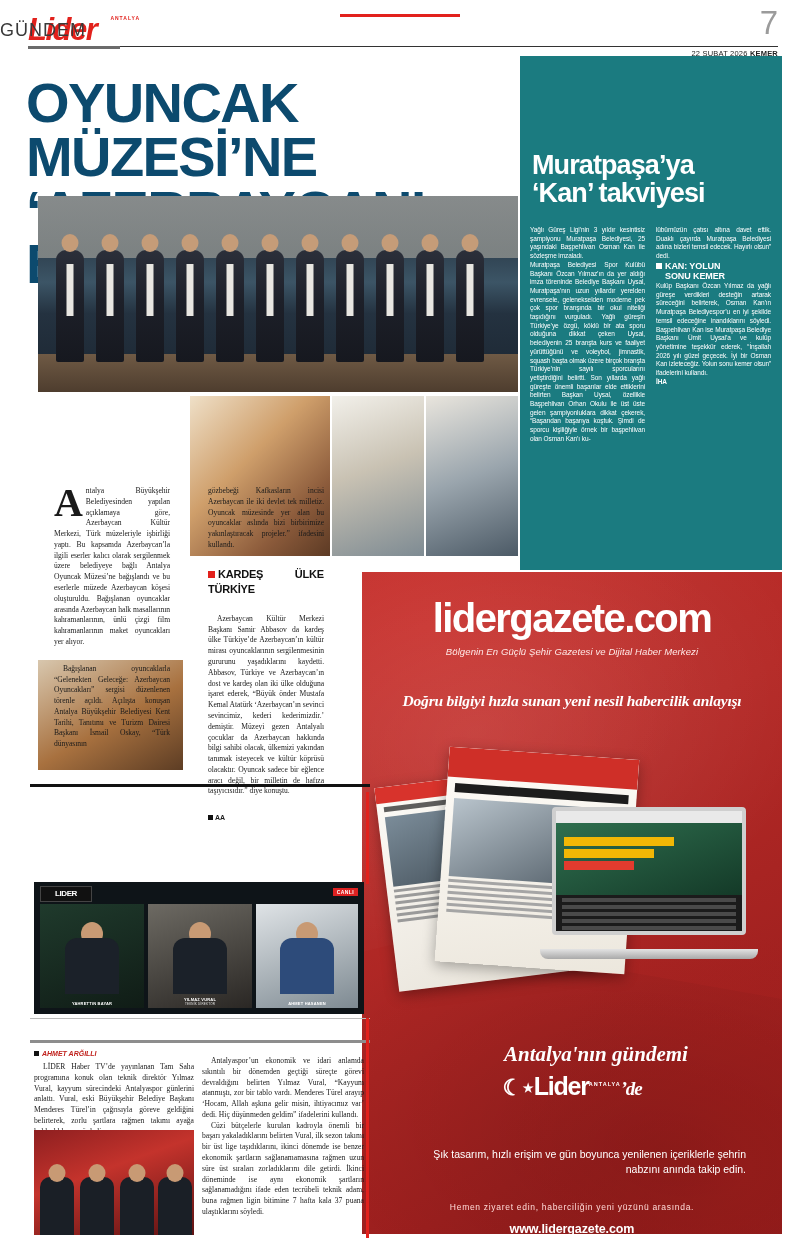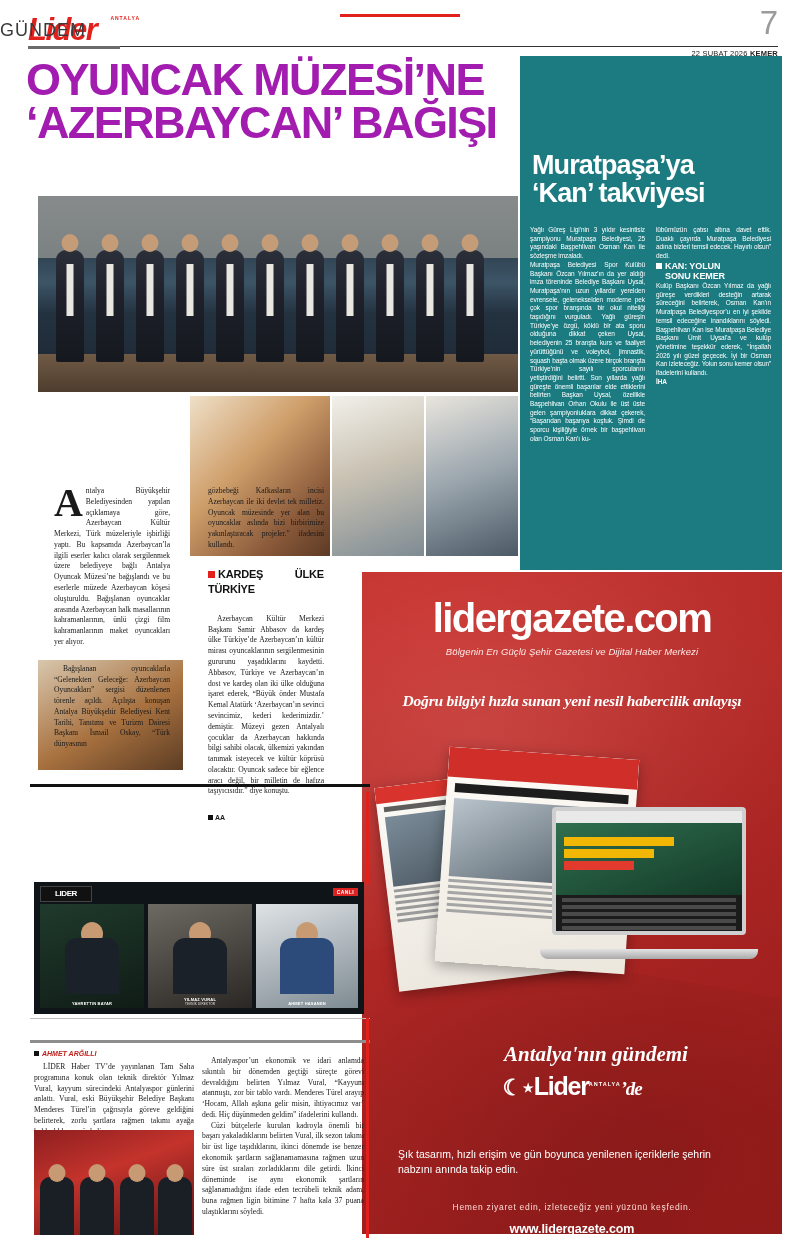--- a/index.html
+++ b/index.html
@@ -29,23 +29,23 @@
   .gundem-bar { width:120px; height:3px; background:#e2211c; margin:0 auto 3px; }
   .gundem-text { font-size:18px; color:#3a3a3a; letter-spacing:1px; font-weight:400; }
 
   .pageno { position:absolute; right:22px; top:6px; font-size:33px; color:#9b9b9b; font-weight:300; line-height:1; }
   .head-rule { position:absolute; left:120px; right:22px; top:46px; height:1.2px; background:#333; }
   .datebar { position:absolute; right:22px; top:49px; font-size:7.5px; color:#222; letter-spacing:0.2px; }
   .datebar b { font-weight:bold; }
 
   
   .headline {
-    position:absolute; left:26px; top:58px; width:500px;
-    font-weight:bold; font-size:45px; line-height:0.96;
-    letter-spacing:-1.6px; color:#a21caf;
+    position:absolute; left:26px; top:76px; width:500px;
+    font-weight:bold; font-size:56px; line-height:0.96;
+    letter-spacing:-1.6px; color:#0c4a6e;
     font-family:"Liberation Sans", sans-serif;
   }
   .headline .l2 { display:block; }
 
   
   .ph { position:absolute; overflow:hidden; background:#555; }
   .ph::after{ content:""; position:absolute; inset:0; }
 
   
   .ph-group { left:38px; top:196px; width:480px; height:196px;
@@ -162,21 +162,21 @@
     font-weight:bold; font-size:21px;padding-left:48px;
   }
   .ad-footer-logo {
     position:absolute; left:0; top:500px; width:420px; text-align:center;
     color:#fff; font-weight:bold; font-size:25px; letter-spacing:-1.2px;
   }
   .ad-footer-logo .moon { font-size:22px; }
   .ad-footer-logo .ant { font-size:5.5px; vertical-align:super; letter-spacing:1px; }
   .ad-footer-logo .de { font-family:"Liberation Serif", serif; font-style:italic; font-size:19px; }
   .ad-body {
-    position:absolute; left:36px; top:575px; width:348px; text-align:left;
+    position:absolute; left:36px; top:575px; width:348px; text-align:right;
     color:#fff; font-size:10.5px; line-height:1.42;
   }
   .ad-cta {
     position:absolute; left:36px; top:630px; width:348px; text-align:center;
     color:#ffdad7; font-size:8.5px; letter-spacing:0.7px;
   }
   .ad-url {
     position:absolute; left:36px; top:650px; width:348px; text-align:center;
     color:#fff; font-weight:bold; font-size:12.5px; letter-spacing:-0.1px;
   }
@@ -396,21 +396,21 @@
         </div>
         <div class="base"></div>
       </div>
     </div>
 
     <div class="ad-footer1">Antalya'nın gündemi</div>
     <div class="ad-footer-logo">
       <span class="moon">☾⋆</span><span>Lider</span><span class="ant">ANTALYA</span><span class="de">’de</span>
     </div>
     <div class="ad-body">Şık tasarım, hızlı erişim ve gün boyunca yenilenen içeriklerle şehrin nabzını anında takip edin.</div>
-    <div class="ad-cta">Hemen ziyaret edin, izleteceğiz yeni yüzünü keşfedin.</div>
+    <div class="ad-cta">Hemen ziyaret edin, haberciliğin yeni yüzünü arasında.</div>
     <div class="ad-url">www.lidergazete.com</div>
   </div>
 
   <div class="vural-rule-top"></div>
   <div class="vural-divider"></div>
 
   <div class="tv">
     <div class="tvlogo">
         <span>LIDER</span>
       </div>

